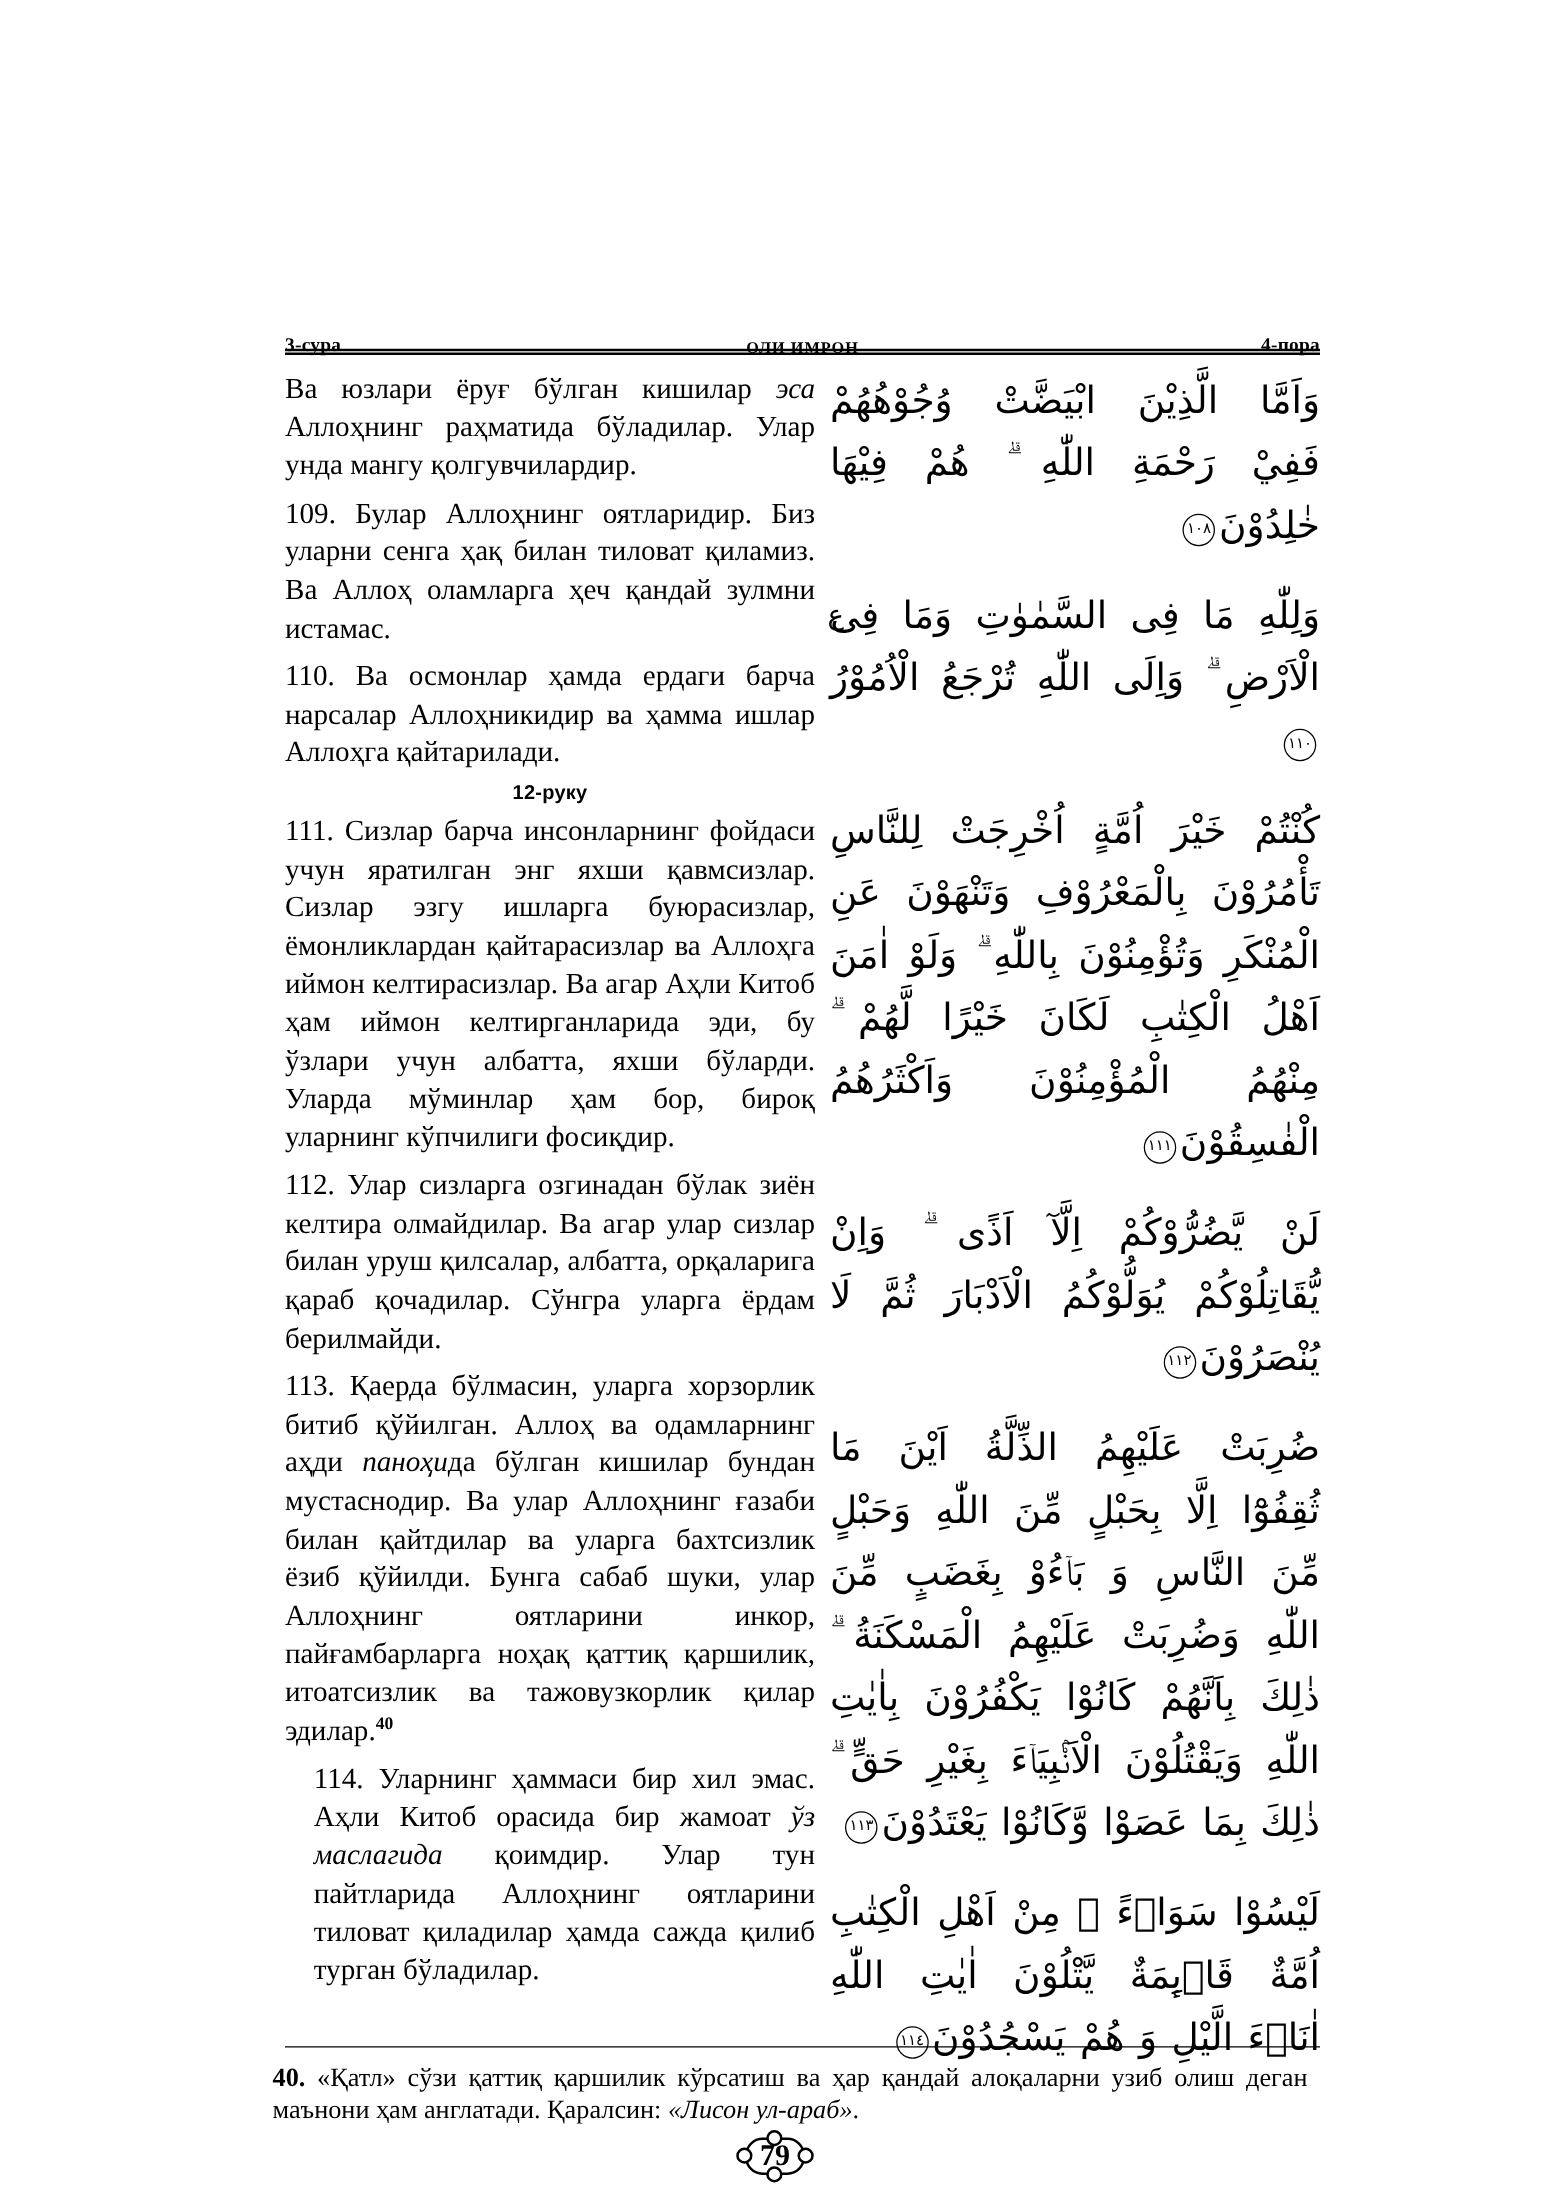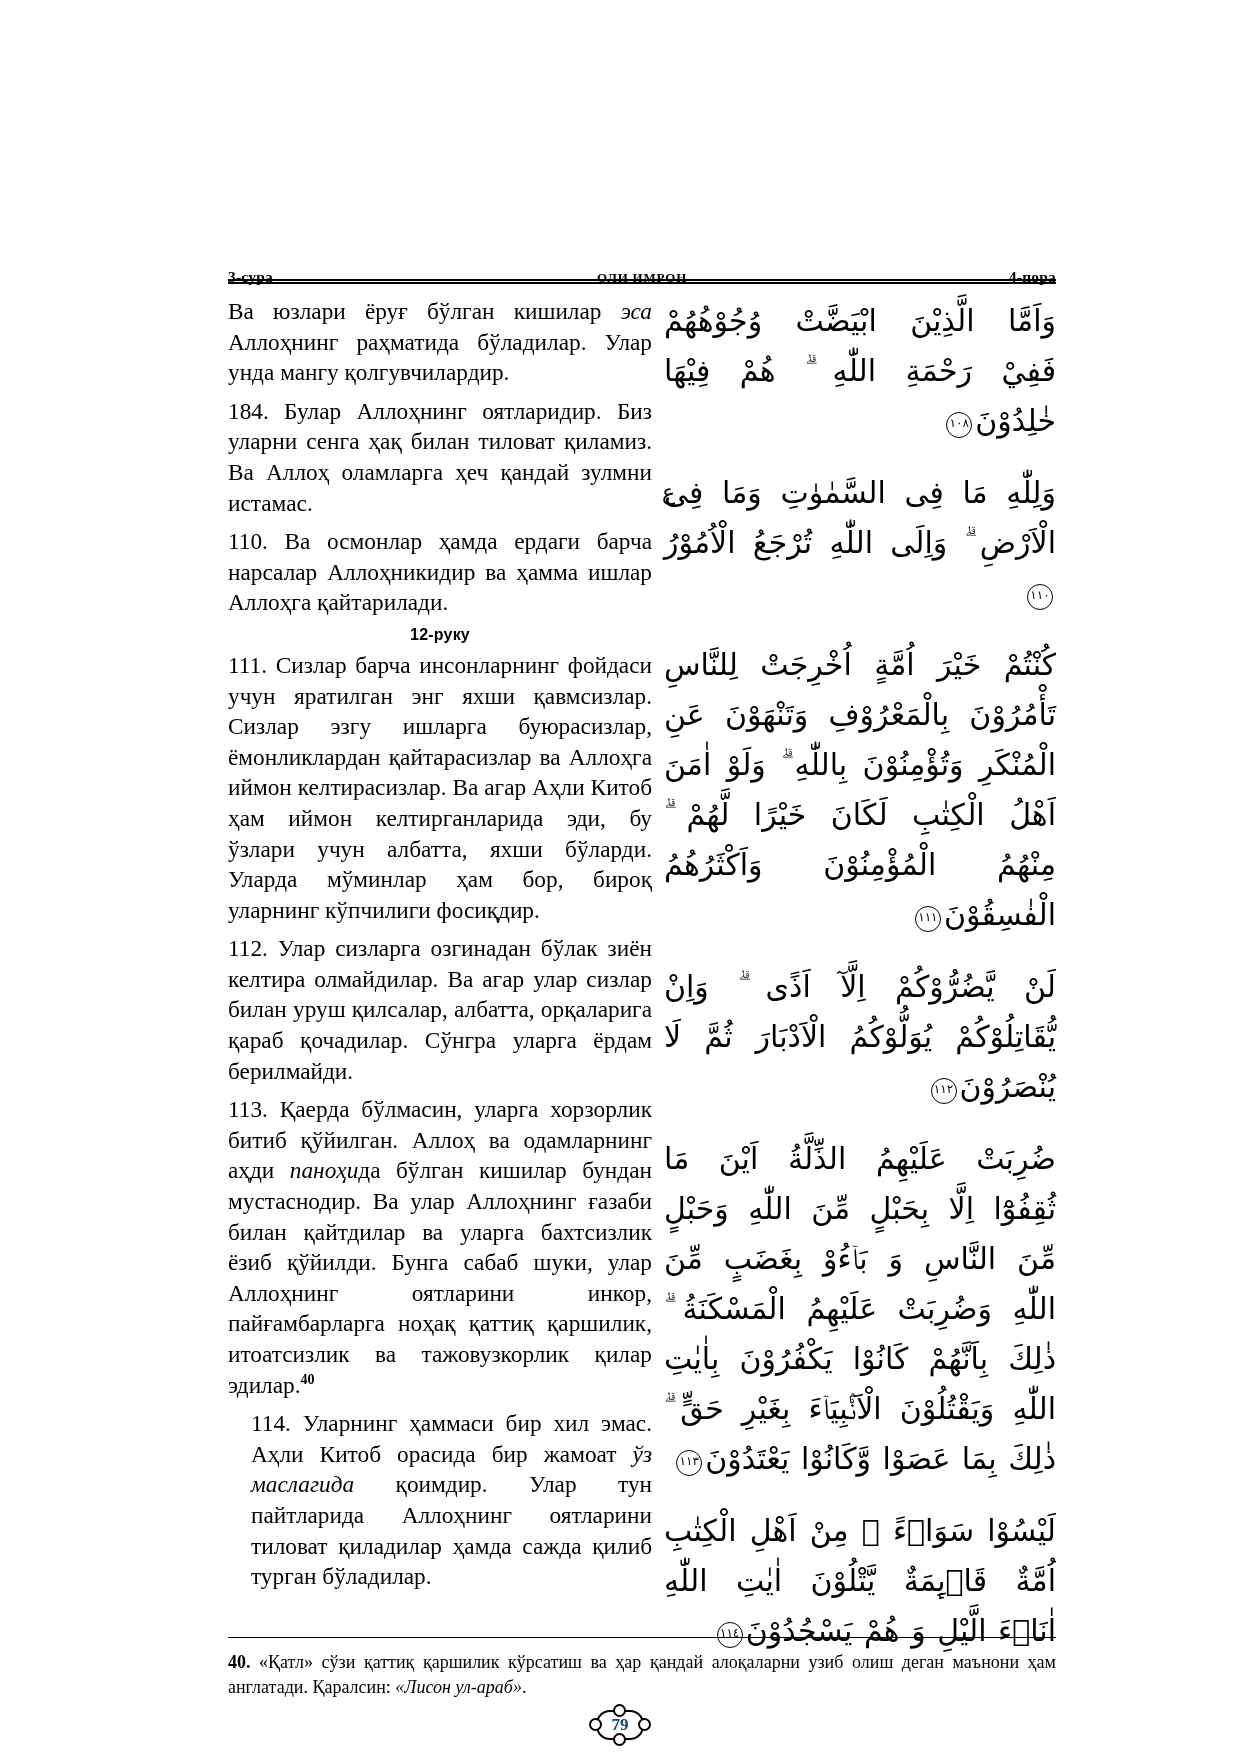--- a/index.html
+++ b/index.html
@@ -142,47 +142,47 @@
   .sajda-mark {
     position: absolute;
     left: -2px;
     font-size: 22px;
     font-family: "DejaVu Sans", sans-serif;
   }
 
   
   .footnote {
     position: absolute;
-    left: 228px;
+    left: 218px;
     top: 1650px;
     width: 828px;
-    font-size: 18px;
+    font-size: 21px;
     line-height: 25px;
     text-align: justify;
   }
   .footnote b { font-weight: bold; }
   .footnote i { font-style: italic; }
 
   
   .folio {
     position: absolute;
     left: 0; right: 0;
     top: 1708px;
     text-align: center;
   }
   .folio-badge {
     display: inline-block;
     position: relative;
     width: 62px;
     height: 34px;
     line-height: 34px;
-    font-size: 17px;
+    font-size: 24px;
     font-weight: bold;
     font-family: "Liberation Serif", "DejaVu Serif", serif;
-    color: #0c4a6e;
+    color: #000000;
   }
   .folio-badge .shape {
     position: absolute;
     left: 7px; top: 2px;
     width: 48px; height: 30px;
     border: 2.4px solid #000;
     border-radius: 14px 14px 14px 14px;
     box-sizing: border-box;
   }
   .folio-badge .lobe {
@@ -216,21 +216,21 @@
   </div>
 
   <div class="rule-top"></div>
 
   <div class="columns">
 
     <div class="col-uz">
 
       <p class="verse"><span>Ва юзлари ёруғ бўлган кишилар </span><i>эса</i><span> Аллоҳнинг раҳматида бўладилар. Улар унда мангу қолгувчилардир.</span></p>
 
-      <p class="verse">184. Булар Аллоҳнинг оятларидир. Биз уларни сенга ҳақ билан тиловат қиламиз. Ва Аллоҳ оламларга ҳеч қандай зулмни истамас.</p>
+      <p class="verse">109. Булар Аллоҳнинг оятларидир. Биз уларни сенга ҳақ билан тиловат қиламиз. Ва Аллоҳ оламларга ҳеч қандай зулмни истамас.</p>
 
       <p class="verse">110. Ва осмонлар ҳамда ердаги барча нарсалар Аллоҳникидир ва ҳамма ишлар Аллоҳга қайтарилади.</p>
 
       <div class="ruku">12-руку</div>
 
       <p class="verse">111. Сизлар барча инсонларнинг фойдаси учун яратилган энг яхши қавмсизлар. Сизлар эзгу ишларга буюрасизлар, ёмонликлардан қайтарасизлар ва Аллоҳга иймон келтирасизлар. Ва агар Аҳли Китоб ҳам иймон келтирганларида эди, бу ўзлари учун албатта, яхши бўларди. Уларда мўминлар ҳам бор, бироқ уларнинг кўпчилиги фосиқдир.</p>
 
       <p class="verse">112. Улар сизларга озгинадан бўлак зиён келтира олмайдилар. Ва агар улар сизлар билан уруш қилсалар, албатта, орқаларига қараб қочадилар. Сўнгра уларга ёрдам берилмайди.</p>
 
       <p class="verse"><span>113. Қаерда бўлмасин, уларга хорзорлик битиб қўйилган. Аллоҳ ва одамларнинг аҳди </span><i>паноҳи</i><span>да бўлган кишилар бундан мустаснодир. Ва улар Аллоҳнинг ғазаби билан қайтдилар ва уларга бахтсизлик ёзиб қўйилди. Бунга сабаб шуки, улар Аллоҳнинг оятларини инкор, пайғамбарларга ноҳақ қаттиқ қаршилик, итоатсизлик ва тажовузкорлик қилар эдилар.</span><sup class="fn-ref">40</sup></p>

